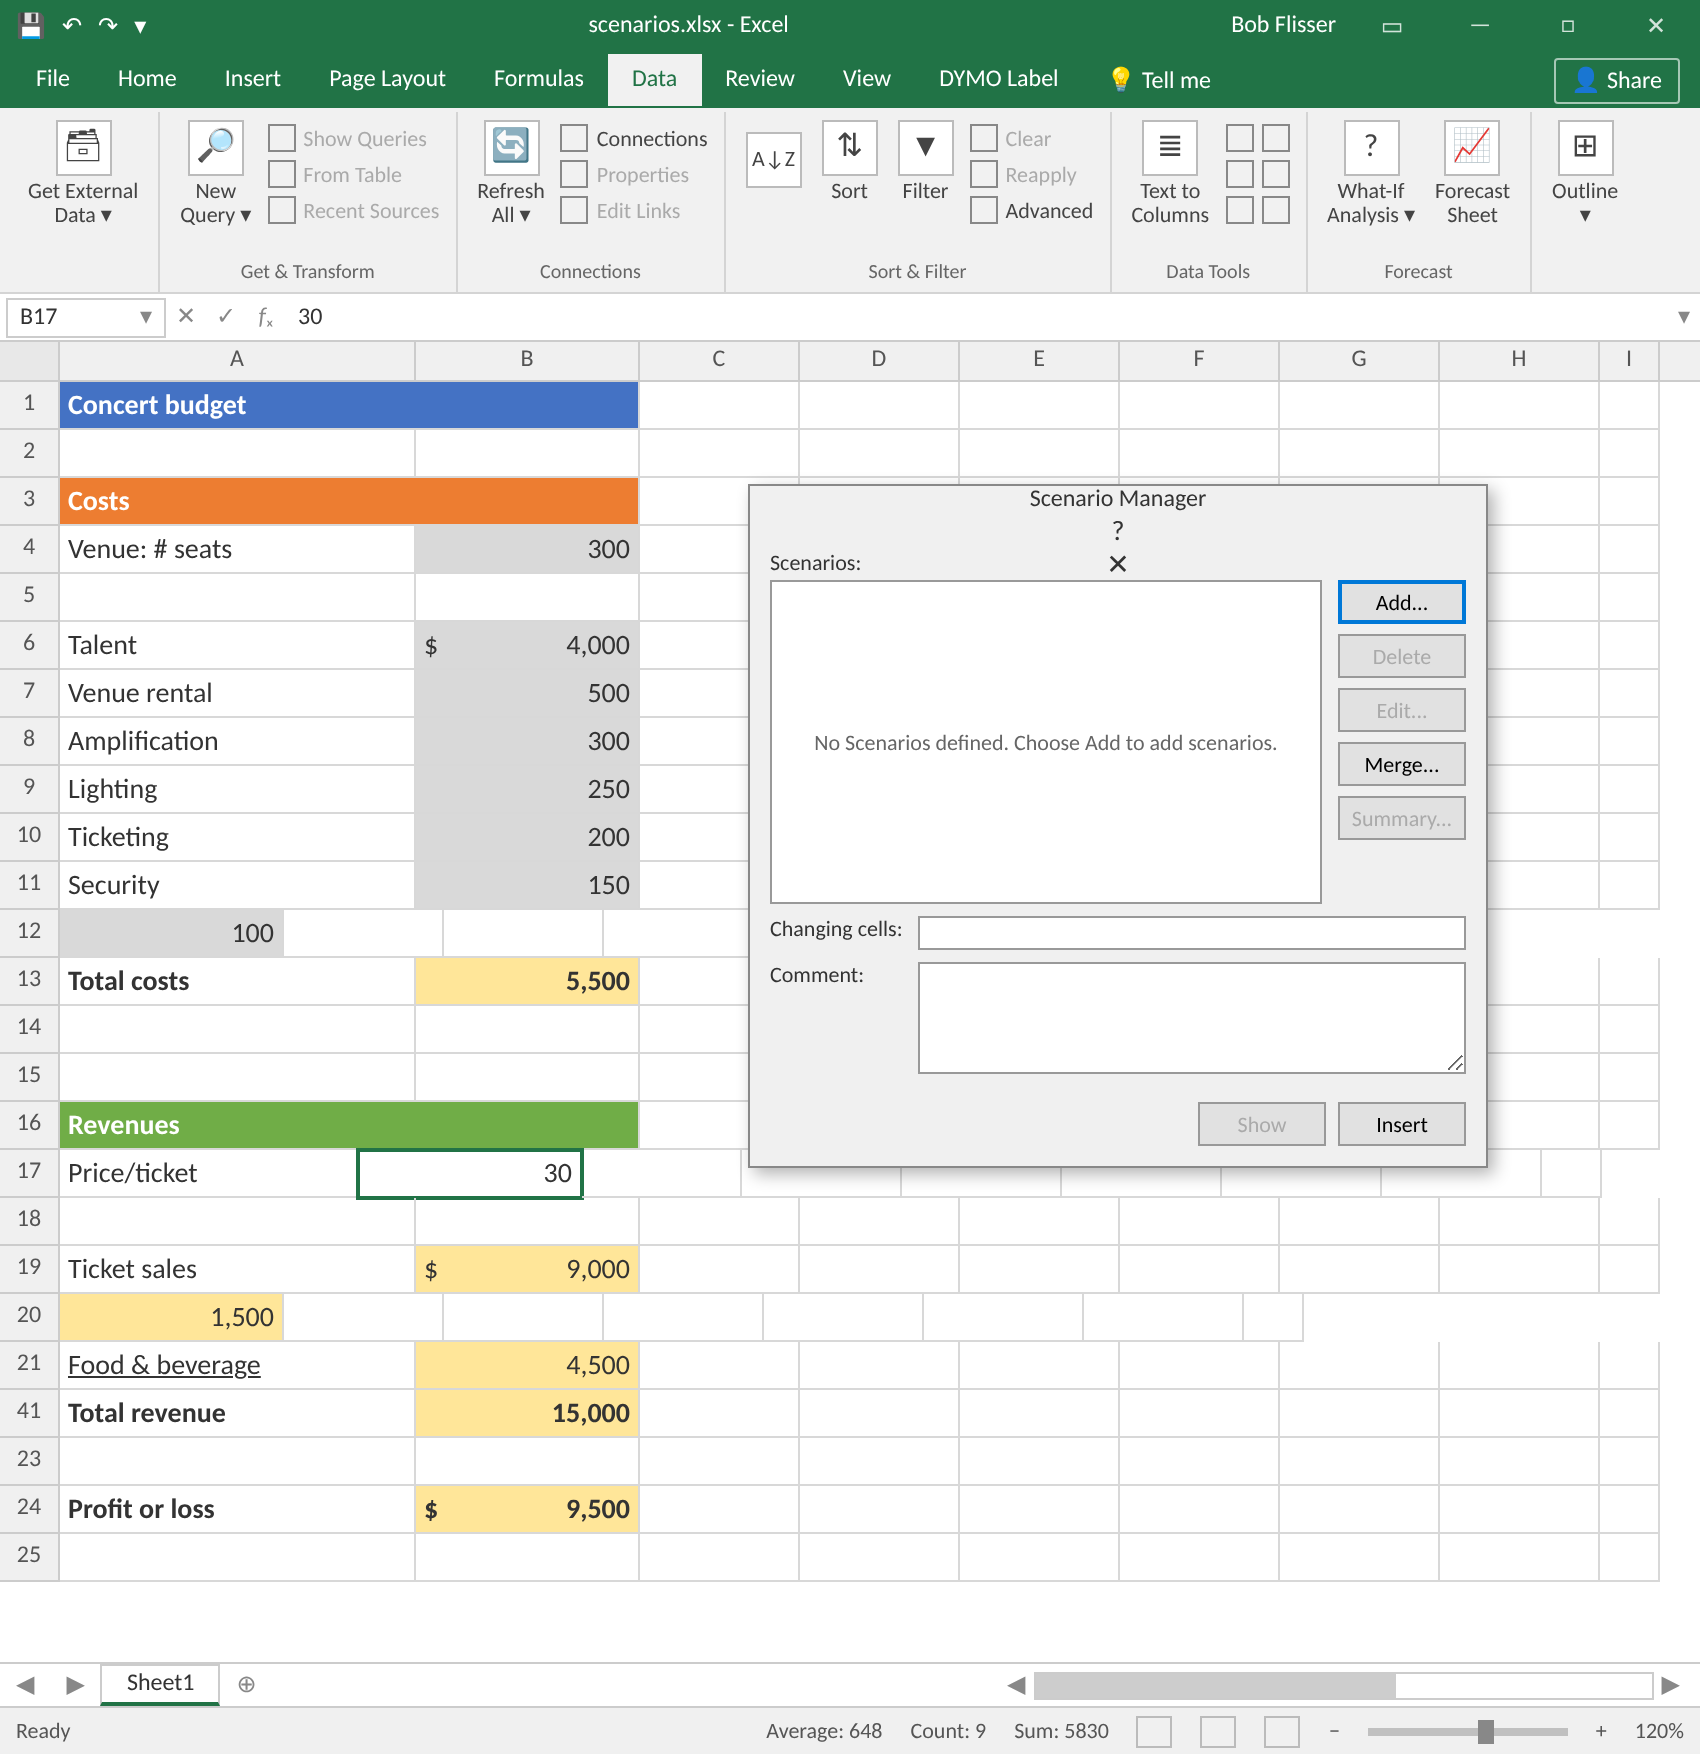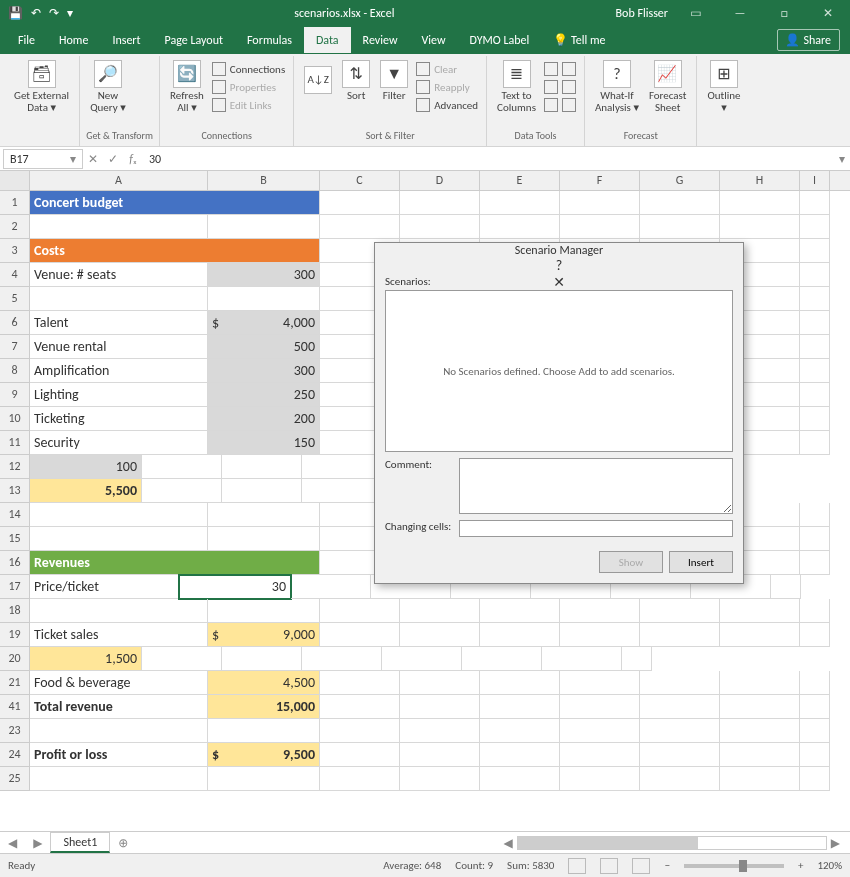--- a/index.html
+++ b/index.html
@@ -138,20 +138,34 @@
     </div>
     <div class="group-label">&nbsp;</div>
   </div>
   <div class="group">
     <div class="group-body">
       <div class="bigbtn">
           <div class="ico">🔎</div>
           <span style="white-space:pre">New
 Query ▾</span>
         </div>
+      <div class="stack">
+        <div class="smallbtn grey">
+            <span class="ico-s"></span>
+            <span>Show Queries</span>
+          </div>
+        <div class="smallbtn grey">
+            <span class="ico-s"></span>
+            <span>From Table</span>
+          </div>
+        <div class="smallbtn grey">
+            <span class="ico-s"></span>
+            <span>Recent Sources</span>
+          </div>
+      </div>
     </div>
     <div class="group-label">Get &amp; Transform</div>
   </div>
   <div class="group">
     <div class="group-body">
       <div class="bigbtn">
           <div class="ico">🔄</div>
           <span style="white-space:pre">Refresh
 All ▾</span>
         </div>
@@ -454,20 +468,21 @@
           </div>
           <div class="cell" style="width: 80px;"></div>
           <div class="cell" style="width: 80px;"></div>
           <div class="cell" style="width: 80px;"></div>
           <div class="cell" style="width: 80px;"></div>
           <div class="cell" style="width: 80px;"></div>
           <div class="cell" style="width: 80px;"></div>
           <div class="cell" style="width: 30px;"></div>
         </div>
         <div class="row">
+          <div class="cell b" style="width: 178px;">Total costs</div>
           <div class="cell r yellow b" style="width: 112px;">
             <span style="float:left"></span>
             <span style="float:right">5,500</span>
           </div>
           <div class="cell" style="width: 80px;"></div>
           <div class="cell" style="width: 80px;"></div>
           <div class="cell" style="width: 80px;"></div>
           <div class="cell" style="width: 80px;"></div>
           <div class="cell" style="width: 80px;"></div>
           <div class="cell" style="width: 80px;"></div>
@@ -551,21 +566,21 @@
           </div>
           <div class="cell" style="width: 80px;"></div>
           <div class="cell" style="width: 80px;"></div>
           <div class="cell" style="width: 80px;"></div>
           <div class="cell" style="width: 80px;"></div>
           <div class="cell" style="width: 80px;"></div>
           <div class="cell" style="width: 80px;"></div>
           <div class="cell" style="width: 30px;"></div>
         </div>
         <div class="row">
-          <div class="cell" style="width: 178px;">Food &amp; beverage</div>
+          <div class="cell" style="width: 178px; text-decoration: underline;">Food &amp; beverage</div>
           <div class="cell r yellow" style="width: 112px;">
             <span style="float:left"></span>
             <span style="float:right">4,500</span>
           </div>
           <div class="cell" style="width: 80px;"></div>
           <div class="cell" style="width: 80px;"></div>
           <div class="cell" style="width: 80px;"></div>
           <div class="cell" style="width: 80px;"></div>
           <div class="cell" style="width: 80px;"></div>
           <div class="cell" style="width: 80px;"></div>
@@ -631,28 +646,35 @@
     <span class="spacer"></span>
     <span class="dhelp">?</span>
     <span class="dclose">✕</span>
   </div>
   <div class="dbody">
     <label>Scenarios:</label>
     <div style="display:flex;gap:8px;margin-top:2px">
       <div class="listbox" style="flex:1">
         <span>No Scenarios defined. Choose Add to add scenarios.</span>
       </div>
+      <div style="display:flex;flex-direction:column;gap:5px">
+        <button class="dbtn focus">Add...</button>
+        <button class="dbtn" disabled="">Delete</button>
+        <button class="dbtn" disabled="">Edit...</button>
+        <button class="dbtn">Merge...</button>
+        <button class="dbtn" disabled="">Summary...</button>
+      </div>
+    </div>
+    <div class="row-f">
+      <label>Changing cells:</label>
+      <input type="text" style="">
     </div>
     <div class="row-f">
       <label>Comment:</label>
       <textarea rows="4" style=""></textarea>
-    </div>
-    <div class="row-f">
-      <label>Changing cells:</label>
-      <input type="text" style="">
     </div>
     <div class="dbtnrow">
       <button class="dbtn" disabled="">Show</button>
       <button class="dbtn">Insert</button>
     </div>
   </div>
 </div>
 
 <div class="sheettabs">
   <span class="nav">◀</span>

